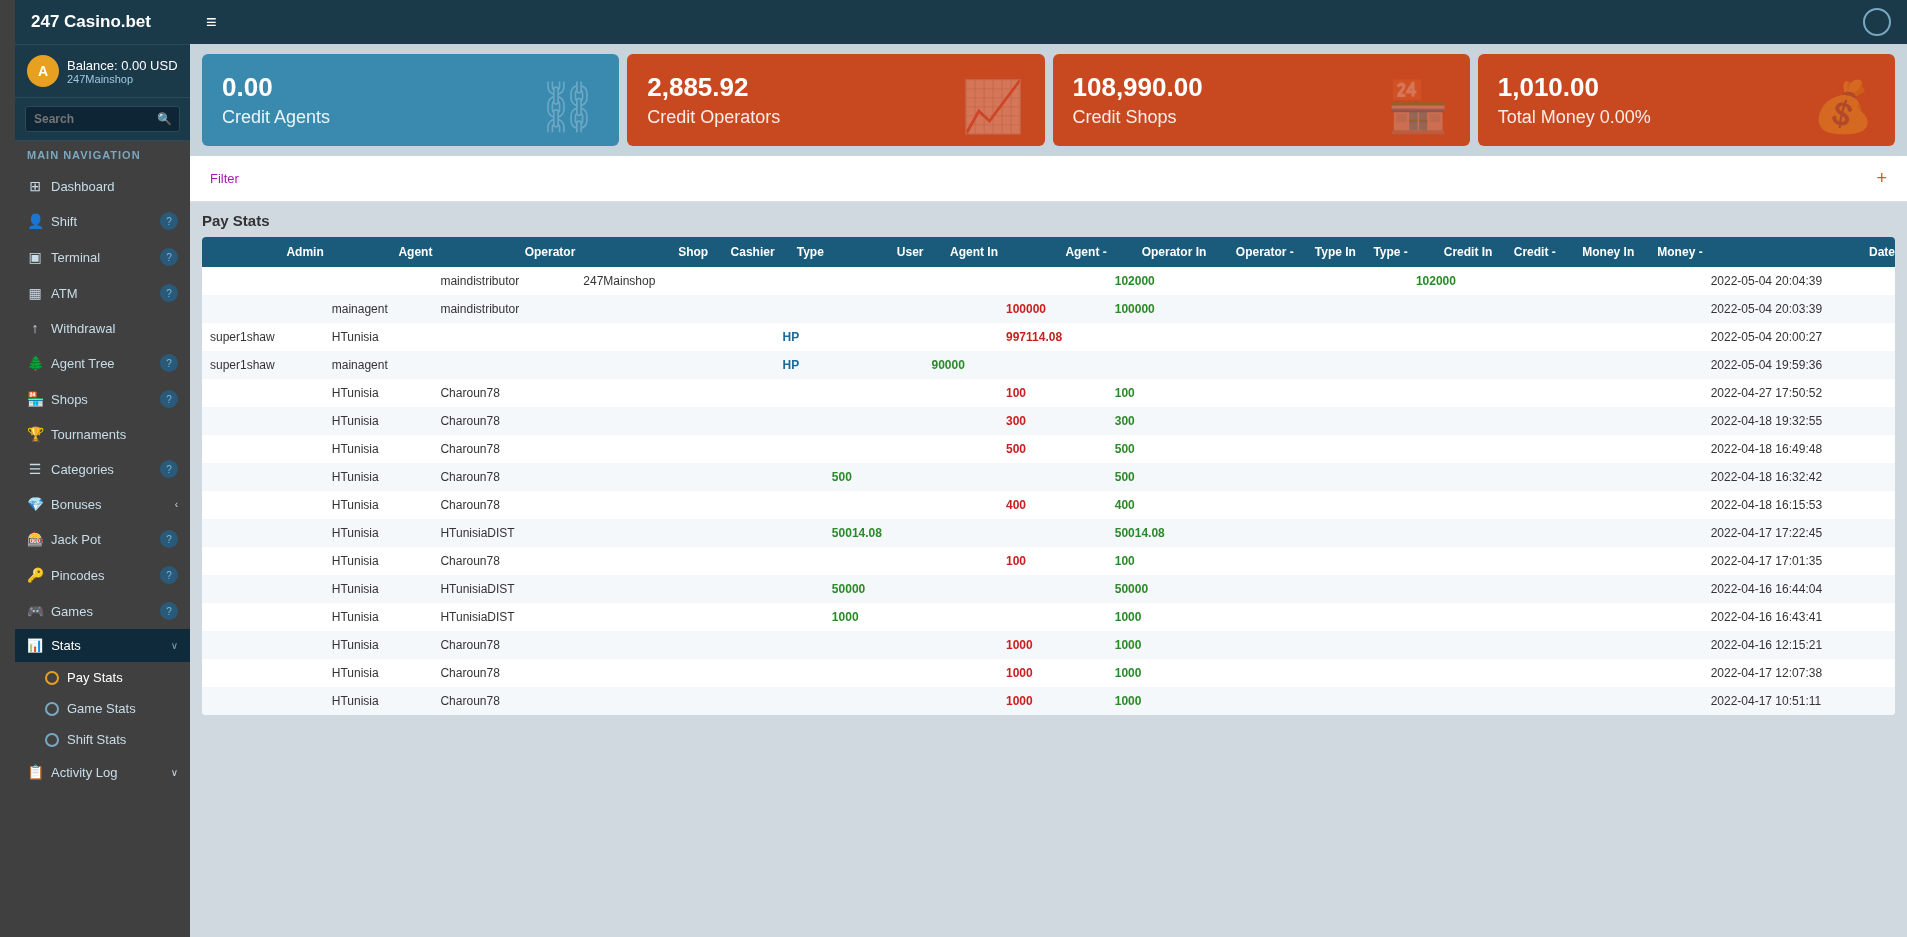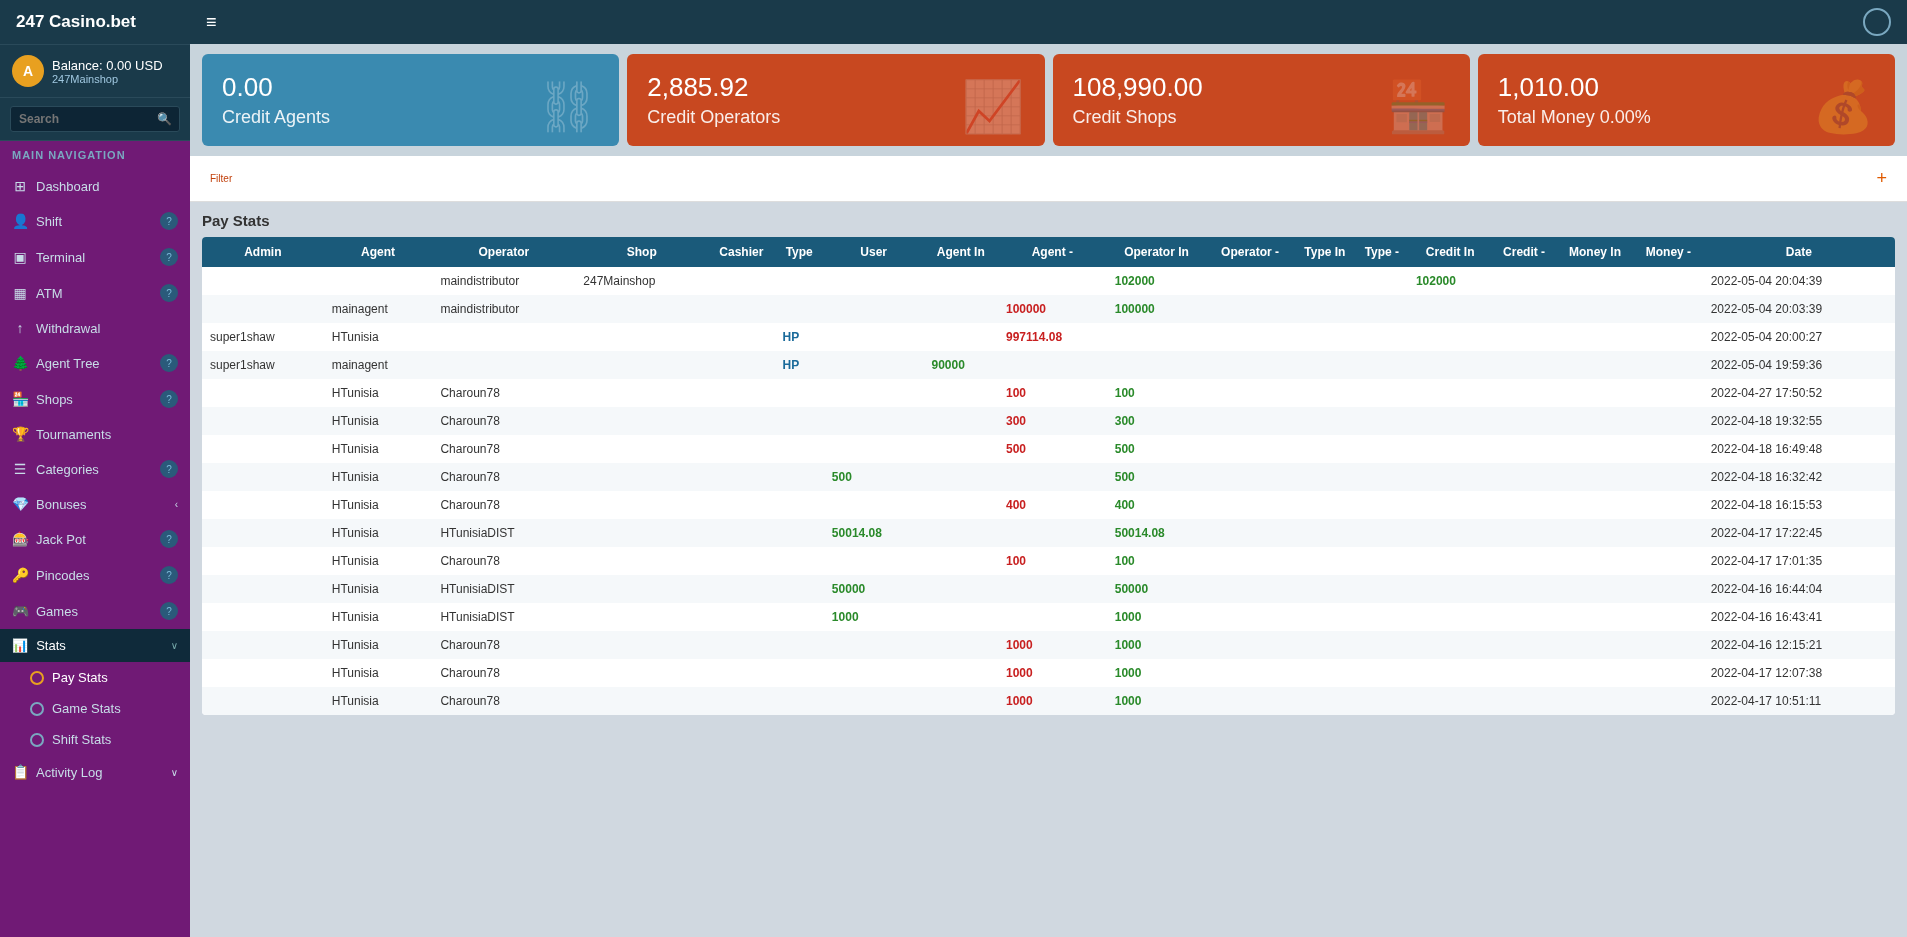--- a/index.html
+++ b/index.html
@@ -2,26 +2,27 @@
 <html><head>
   <meta charset="utf-8">
   <style>
     * { margin: 0; padding: 0; box-sizing: border-box; }
     body { font-family: Arial, sans-serif; font-size: 13px; background: #e8e8e8; display: flex; height: 100vh; overflow: hidden; }
 
     
     .sidebar {
       width: 190px;
       min-width: 190px;
-      background: #701a75;
+      background: #404040;
       color: #fff;
       display: flex;
       flex-direction: column;
       height: 100vh;
       overflow-y: auto;
+      padding-left: 15px;
     }
     .sidebar-logo {
       background: #1a3a4a;
       padding: 12px 16px;
       font-size: 17px;
       font-weight: bold;
       color: #fff;
       border-bottom: 1px solid #2a4a5a;
     }
     .sidebar-user {
@@ -156,40 +157,40 @@
       flex: 1;
       border-radius: 6px;
       padding: 18px 20px;
       color: #fff;
       position: relative;
       overflow: hidden;
       min-height: 90px;
     }
     .card-blue { background: #3a8ab0; }
     .card-red { background: #c84820; }
-    .card-value { font-size: 26px; font-weight: normal; margin-bottom: 4px; }
+    .card-value { font-size: 26px; font-weight: bold; margin-bottom: 4px; }
     .card-label { font-size: 18px; opacity: 0.9; }
     .card-icon {
       position: absolute;
       right: 20px;
       bottom: 10px;
       opacity: 0.25;
       font-size: 50px;
     }
 
     
     .filter-bar {
       background: #fff;
       padding: 12px 20px;
       display: flex;
       align-items: center;
       justify-content: space-between;
       border-bottom: 1px solid #ddd;
     }
-    .filter-label { font-size: 10px; color: #c2410c; }
+    .filter-label { font-size: 13px; color: #a21caf; }
     .filter-plus { color: #e05a00; font-size: 18px; cursor: pointer; }
 
     
     .content-area {
       flex: 1;
       overflow-y: auto;
       background: #d0d8e0;
       padding: 10px 12px;
     }
     .section-title {
@@ -209,21 +210,21 @@
       width: 100%;
       border-collapse: collapse;
       font-size: 12px;
     }
     thead tr {
       background: #1a5a7a;
       color: #fff;
     }
     thead th {
       padding: 8px 0;
-      text-align: center;
+      text-align: right;
       white-space: nowrap;
       font-weight: 600;
       font-size: 12px;
     }
     tbody tr:nth-child(even) { background: #f5f8fa; }
     tbody tr:nth-child(odd) { background: #fff; }
     tbody td {
       padding: 7px 8px;
       white-space: nowrap;
       color: #333;

